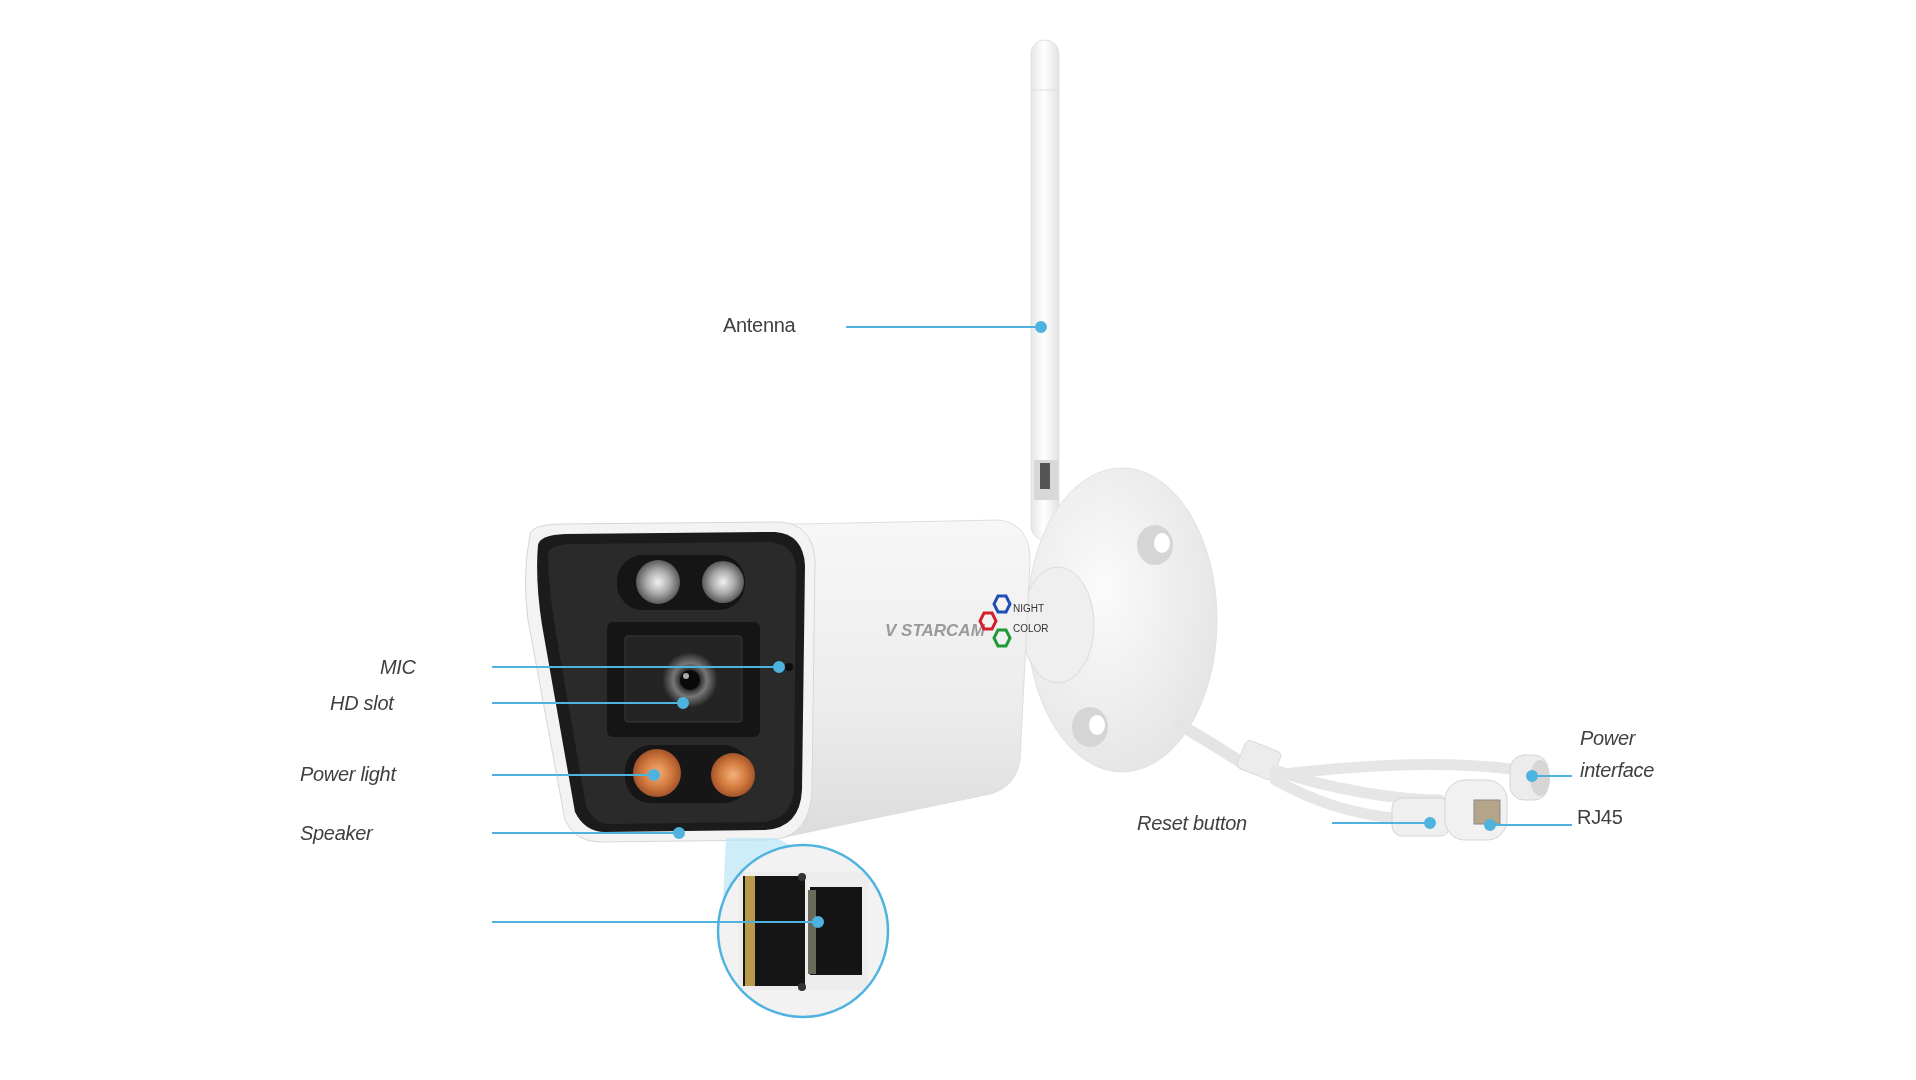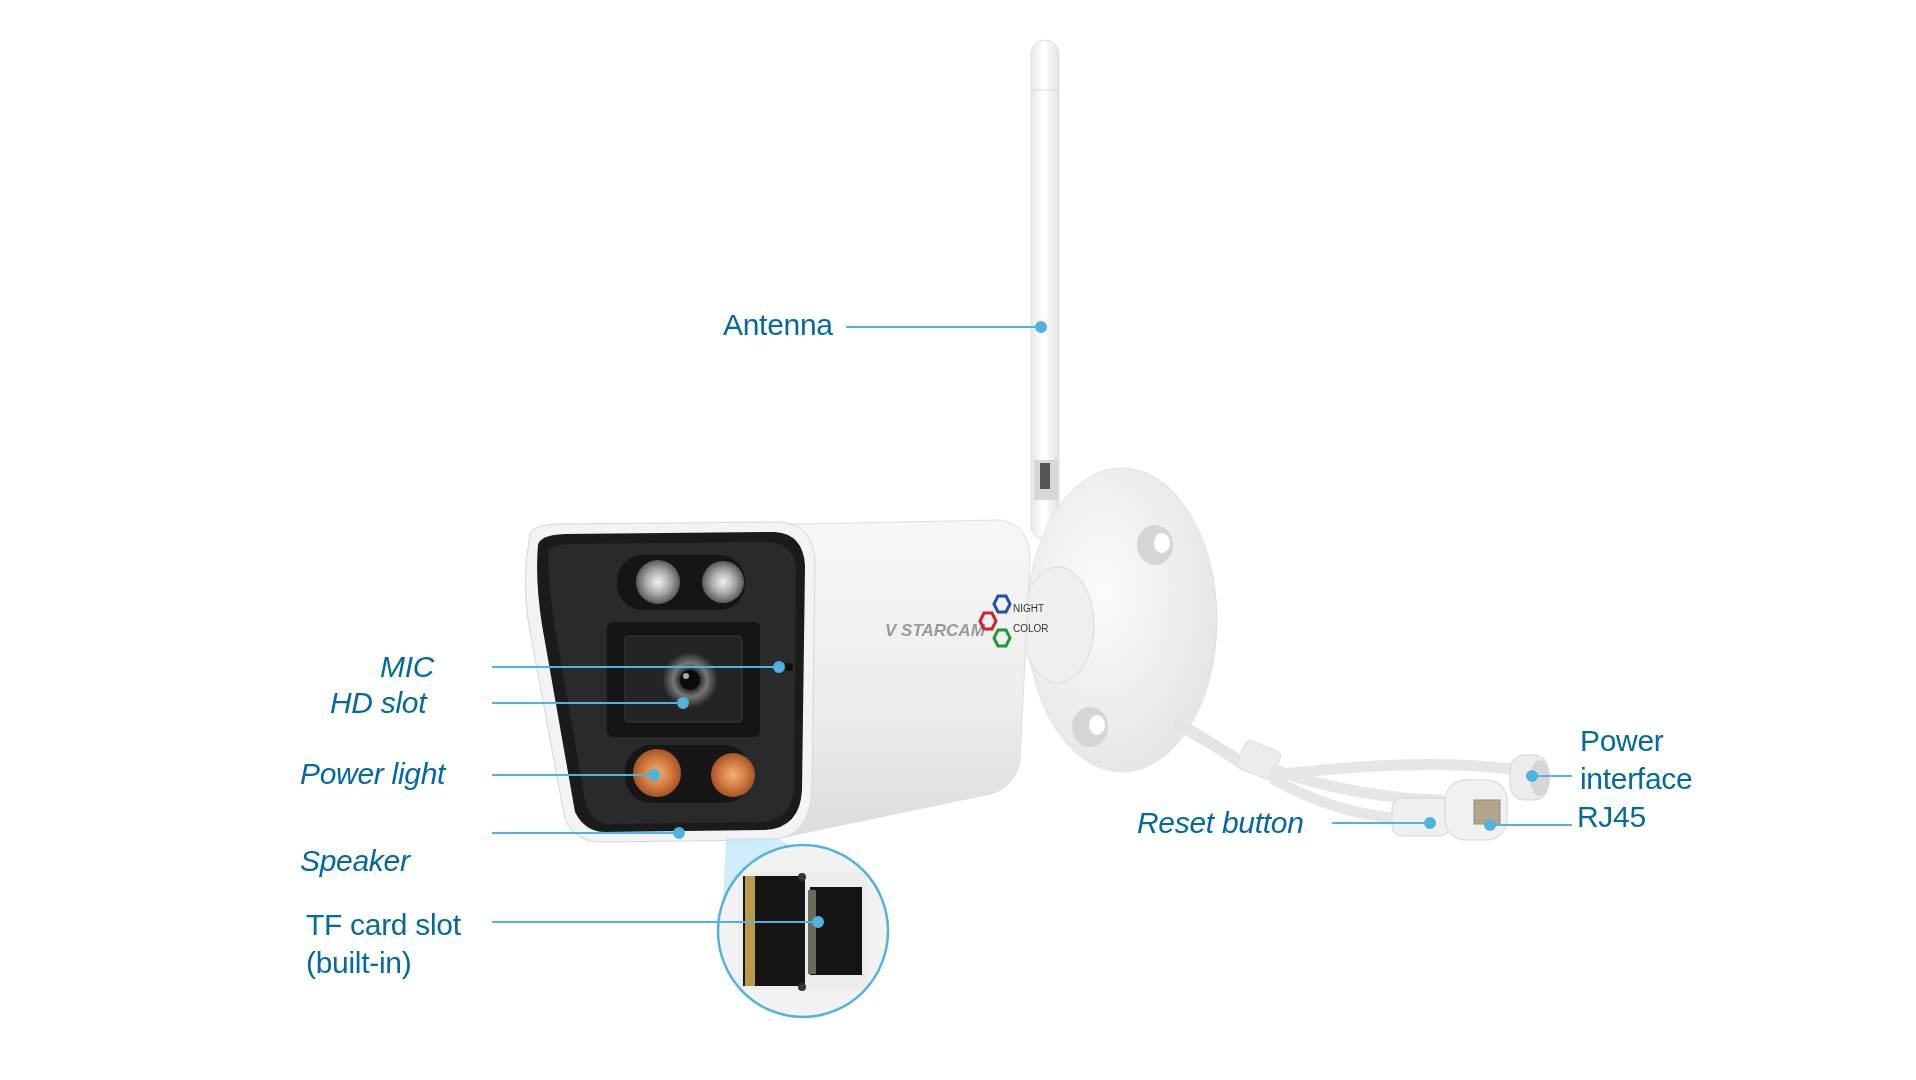--- a/index.html
+++ b/index.html
@@ -1,18 +1,18 @@
 <!DOCTYPE html>
 <html><head>
 <meta charset="utf-8">
 <style>
   html, body { margin: 0; padding: 0; background: #ffffff; }
   body { width: 1916px; height: 1080px; position: relative; overflow: hidden; font-family: "Liberation Sans", "DejaVu Sans", sans-serif; }
   #stage { position: absolute; left: 0; top: 0; width: 1916px; height: 1080px; }
-  .label { position: absolute; color: #0369a1; font-size: 30px; line-height: 34px; letter-spacing: -0.3px; white-space: nowrap; font-weight: 400; }
+  .label { position: absolute; color: #404040; font-size: 20px; line-height: 34px; letter-spacing: -0.3px; white-space: nowrap; font-weight: 400; }
   .label.right { text-align: left; font-style: italic; }
   .label.multi { white-space: pre-line; }
   svg { position: absolute; left: 0; top: 0; }
 </style>
 </head>
 <body>
 
 <div id="stage">
 
   <svg width="1916" height="1080" viewBox="0 0 1916 1080">
@@ -145,20 +145,18 @@
         <circle cx="1490" cy="825" r="5"></circle>
       <line x1="1532" y1="776" x2="1572" y2="776"></line>
         <circle cx="1532" cy="776" r="5"></circle>
     </g>
   </svg>
 
   <div class="label" style="left:723px; top:308px;">Antenna</div>
   <div class="label right" style="left:380px; top:650px; width:106px;">MIC</div>
   <div class="label right" style="left:330px; top:686px; width:150px;">HD slot</div>
   <div class="label right" style="left:300px; top:757px; width:182px;">Power light</div>
-  <div class="label right" style="left:300px; top:844px; width:182px;">Speaker</div>
-  <div class="label multi" style="left:306px; top:906px; line-height:38px;">TF card slot
-(built-in)</div>
+  <div class="label right" style="left:300px; top:816px; width:182px;">Speaker</div>
   <div class="label" style="left:1137px; top:806px;font-style:italic;">Reset button</div>
-  <div class="label multi" style="left:1580px; top:722px; line-height:38px;">Power
+  <div class="label multi" style="left:1580px; top:722px; line-height:32px;font-style:italic;">Power
 interface</div>
   <div class="label" style="left:1577px; top:800px;">RJ45</div>
 </div>
 
 </body></html>

